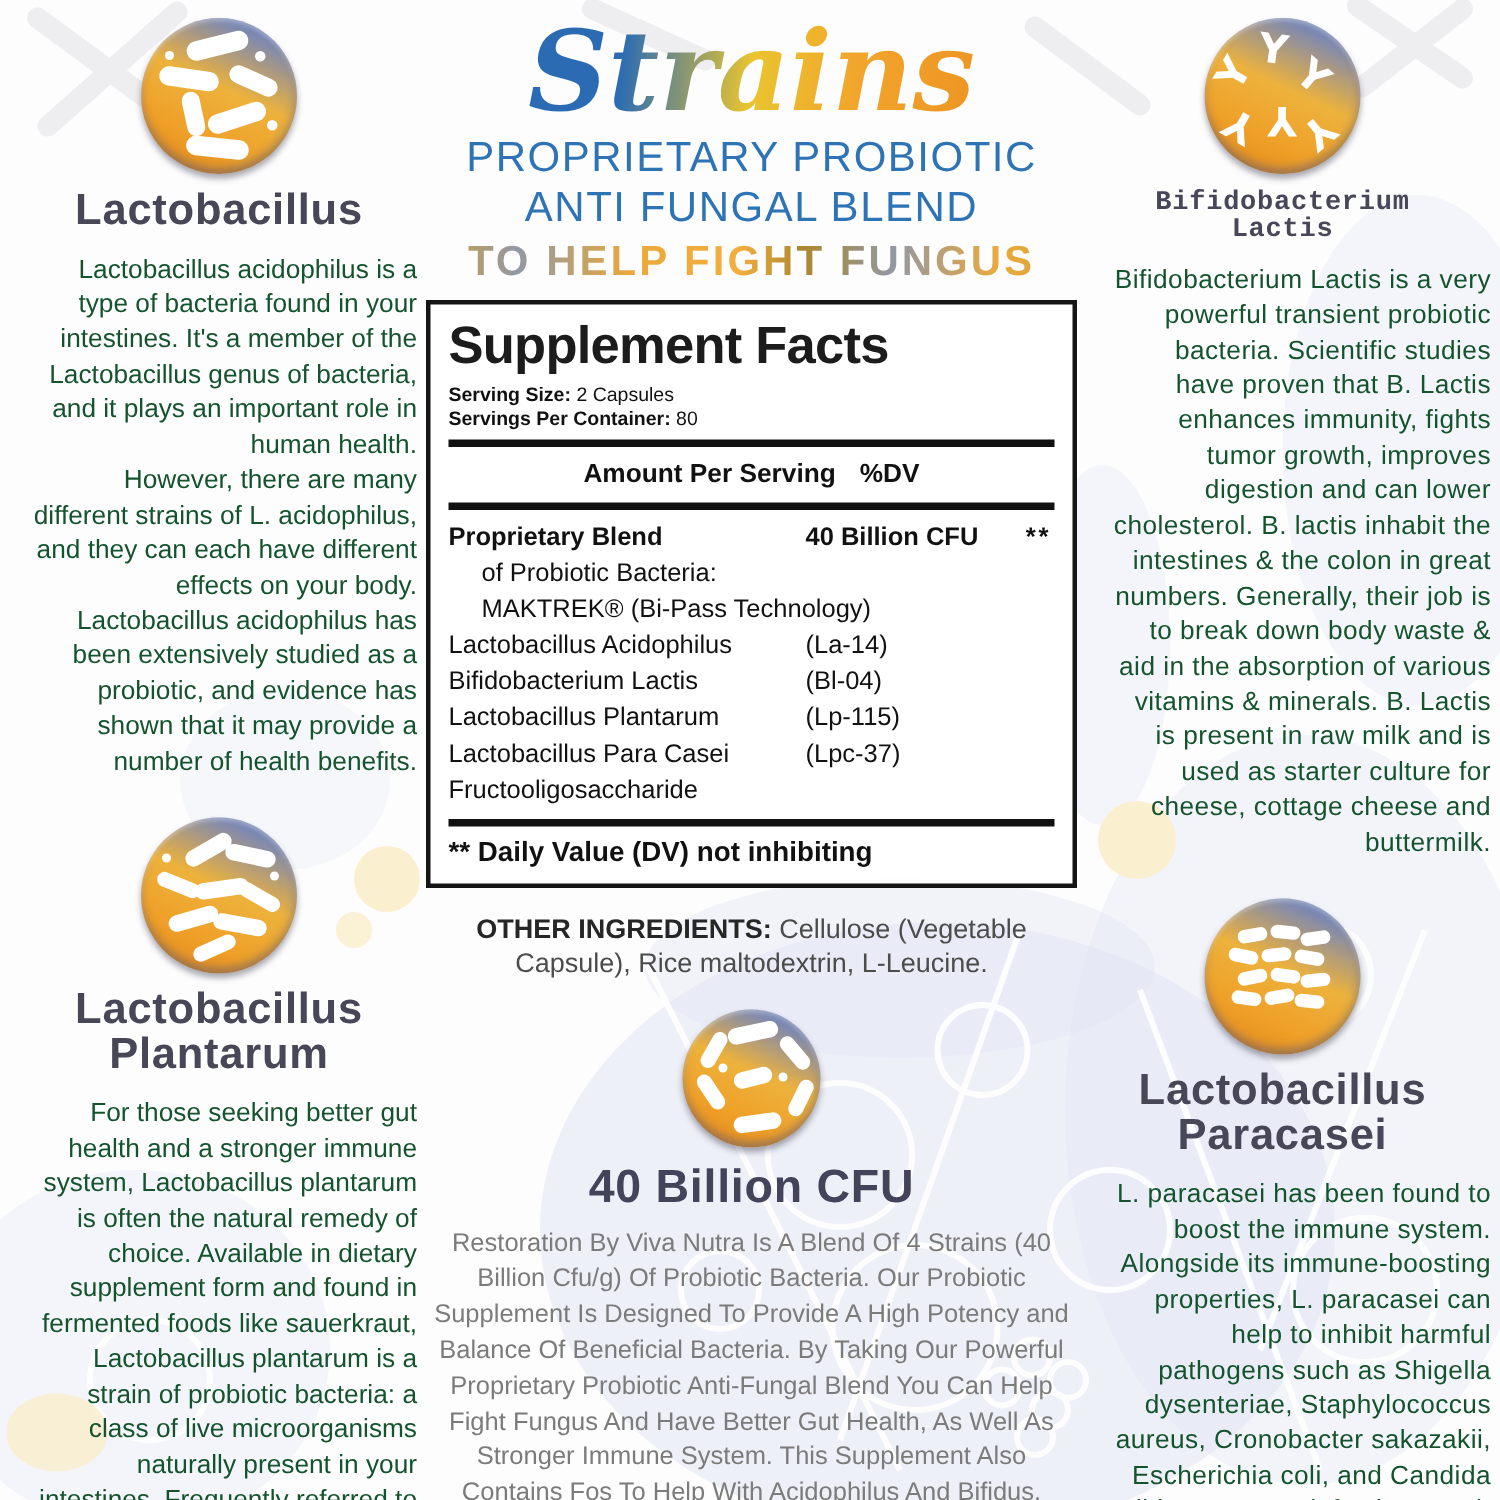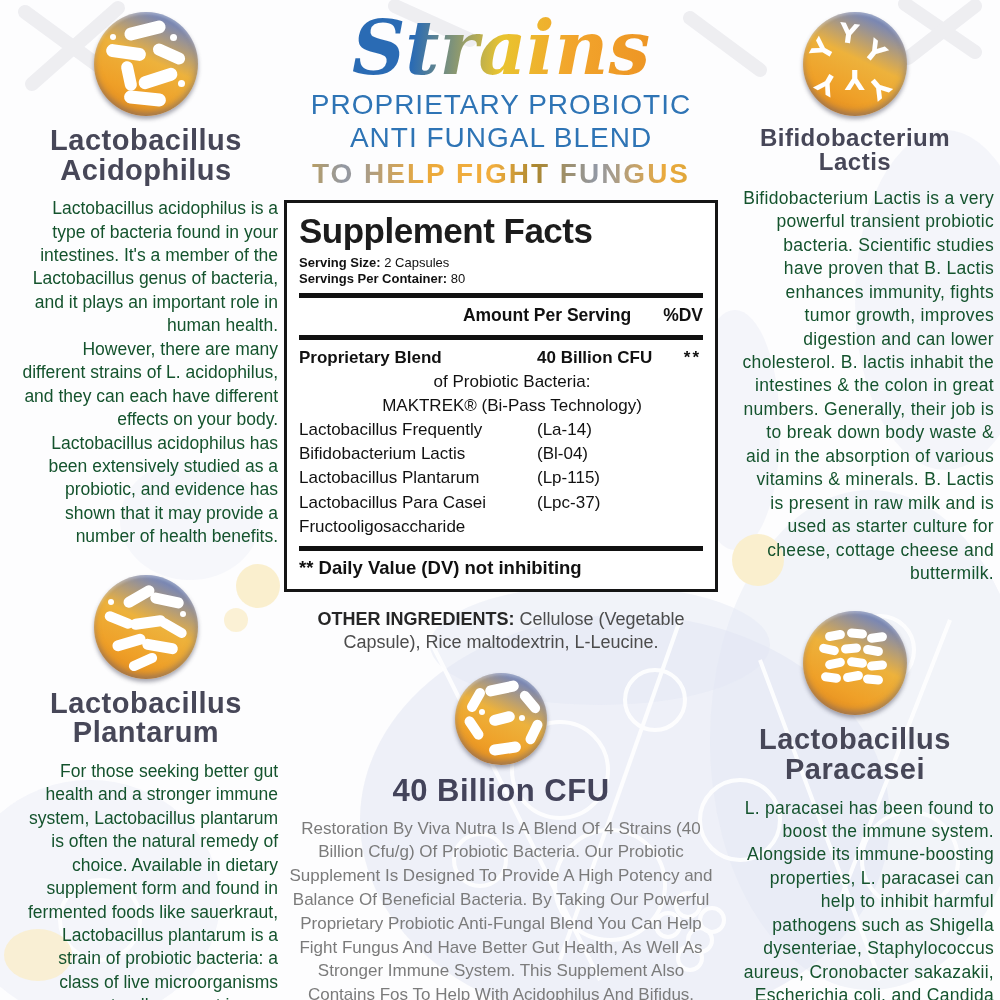--- a/index.html
+++ b/index.html
@@ -14,48 +14,48 @@
   
   .bact-icon{width:104px;height:104px;border-radius:50%;margin:0 auto;position:relative;overflow:hidden;
     background:linear-gradient(205deg,#3f6cb4 0%,#7c88b2 16%,#edb23c 46%,#efa028 72%,#df831b 100%);
     box-shadow:0 3px 4px rgba(60,60,80,.45), inset 0 -4px 6px rgba(90,90,120,.5), inset 0 2px 3px rgba(255,255,255,.35);}
   .rd{position:absolute;background:#fff;border-radius:10px;}
   .dt{position:absolute;background:#fff;border-radius:50%;}
   .yy{position:absolute;color:#fff;font-weight:bold;font-size:27px;font-family:"DejaVu Sans",sans-serif;}
 
   
   .sec-title{font-weight:bold;color:#474758;font-size:29px;line-height:1.02;letter-spacing:.5px;margin:10px 0 0 0;}
-  .sec-title.small{font-size:24px;}
+  .sec-title.small{font-size:18px;font-family:Liberation Mono, monospace;}
   .sec-body{text-align:right;font-size:17.5px;color:#14532d;line-height:1.34;margin:12px 4px 0 8px;white-space:pre-line;}
   .col-right .sec-body{letter-spacing:.3px;margin-left:26px;margin-right:0;}
   .spacer28{height:26px;}
 
   
   .script-title{font-family:"DejaVu Serif",serif;font-style:italic;font-weight:bold;font-size:74px;line-height:1.05;
     background:linear-gradient(95deg,#2a6bb4 0%,#2a6bb4 30%,#e9c42f 50%,#f2a52c 66%,#e9871d 100%);
     -webkit-background-clip:text;background-clip:text;color:transparent;margin-top:2px;}
   .blend-line{font-size:28px;color:#2e74b5;letter-spacing:1px;line-height:1.18;}
   .fungus-line{font-size:28px;font-weight:bold;letter-spacing:2px;margin-top:4px;
     background:linear-gradient(90deg,#d6a231 0%,#9298a4 14%,#eba93a 32%,#f2ae3e 48%,#ab8730 58%,#9298a4 72%,#ecaa3b 88%,#cda23a 100%);
     -webkit-background-clip:text;background-clip:text;color:transparent;}
 
   
   .sf-box{margin-top:10px;border:3px solid #151515;background:rgba(255,255,255,.92);
     padding:6px 12px 10px 12px;text-align:left;color:#111;}
   .sf-title{font-size:35px;font-weight:bold;letter-spacing:-.5px;color:#1c1c1c;margin:2px 0 4px 0;}
   .sf-serving{font-size:13px;margin:1px 0;}
   .sf-serving b{font-weight:bold;}
   .sf-bar{height:5px;background:#111;margin:7px 0 6px 0;}
-  .sf-head-row{display:flex;justify-content:flex-end;align-items:baseline;gap:32px;font-weight:bold;font-size:17.5px;padding:1px 0 2px 0;}
+  .sf-head-row{display:flex;justify-content:center;align-items:baseline;gap:16px;font-weight:bold;font-size:17.5px;padding:1px 0 2px 0;}
   .sf-row{position:relative;font-size:17px;line-height:1.42;min-height:22px;}
   .sf-name{display:inline-block;}
   .sf-code{position:absolute;left:238px;top:0;}
   .sf-amt{position:absolute;left:238px;top:0;font-weight:bold;}
   .sf-dv{position:absolute;right:2px;top:0;font-weight:bold;letter-spacing:2px;}
-  .sf-ind1{padding-left:22px;text-align:center;}
+  .sf-ind1{padding-left:22px;}
   .sf-foot{font-size:18.5px;font-weight:bold;margin-top:2px;}
 
   .other-ing{margin-top:16px;text-align:center;font-size:18px;line-height:1.3;color:#4c4c4c;padding:0 4px;}
   .other-ing b{color:#262626;}
 
   .cfu-icon-wrap{margin-top:18px;}
   .cfu-title{font-size:31px;font-weight:bold;color:#43435a;letter-spacing:.5px;margin-top:8px;}
   .cfu-body{font-size:17px;color:#7b7b7b;line-height:1.4;margin-top:8px;padding:0 2px;}
 </style>
 </head>
@@ -113,21 +113,20 @@
     <i class="rd" style="left:58px;top:36px;width:34px;height:12px;transform:rotate(24deg)"></i>
     <i class="rd" style="left:20px;top:58px;width:30px;height:12px;transform:rotate(78deg)"></i>
     <i class="rd" style="left:44px;top:60px;width:40px;height:13px;transform:rotate(-18deg)"></i>
     <i class="rd" style="left:30px;top:80px;width:42px;height:13px;transform:rotate(6deg)"></i>
     <span class="dt" style="left:76px;top:22px;width:7px;height:7px"></span>
     <span class="dt" style="left:16px;top:22px;width:6px;height:6px"></span>
     <span class="dt" style="left:84px;top:68px;width:7px;height:7px"></span>
   </div>
   <h2 class="sec-title">
     <span>Lactobacillus</span><br>
-    <span>Acidophilus</span>
   </h2>
   <p class="sec-body">Lactobacillus acidophilus is a type of bacteria found in your intestines. It's a member of the Lactobacillus genus of bacteria, and it plays an important role in human health.
 However, there are many different strains of L. acidophilus, and they can each have different effects on your body.
 Lactobacillus acidophilus has been extensively studied as a probiotic, and evidence has shown that it may provide a number of health benefits.</p>
   <div class="spacer28"></div>
   <div class="bact-icon">
     <i class="rd" style="left:28px;top:16px;width:34px;height:11px;transform:rotate(-30deg)"></i>
     <i class="rd" style="left:56px;top:20px;width:34px;height:11px;transform:rotate(12deg)"></i>
     <i class="rd" style="left:10px;top:40px;width:30px;height:10px;transform:rotate(22deg)"></i>
     <i class="rd" style="left:36px;top:42px;width:36px;height:11px;transform:rotate(-8deg)"></i>
@@ -198,21 +197,21 @@
     </div>
     <div class="sf-bar"></div>
     <div class="sf-row">
       <span class="sf-name" style="font-weight:bold">Proprietary Blend</span>
       <span class="sf-amt">40 Billion CFU</span>
       <span class="sf-dv">**</span>
     </div>
     <div class="sf-row sf-ind1">of Probiotic Bacteria:</div>
     <div class="sf-row sf-ind1">MAKTREK® (Bi-Pass Technology)</div>
     <div class="sf-row">
-      <span class="sf-name">Lactobacillus Frequently</span>
+      <span class="sf-name">Lactobacillus Acidophilus</span>
       <span class="sf-code">(La-14)</span>
     </div>
     <div class="sf-row">
       <span class="sf-name">Bifidobacterium Lactis</span>
       <span class="sf-code">(Bl-04)</span>
     </div>
     <div class="sf-row">
       <span class="sf-name">Lactobacillus Plantarum</span>
       <span class="sf-code">(Lp-115)</span>
     </div>

